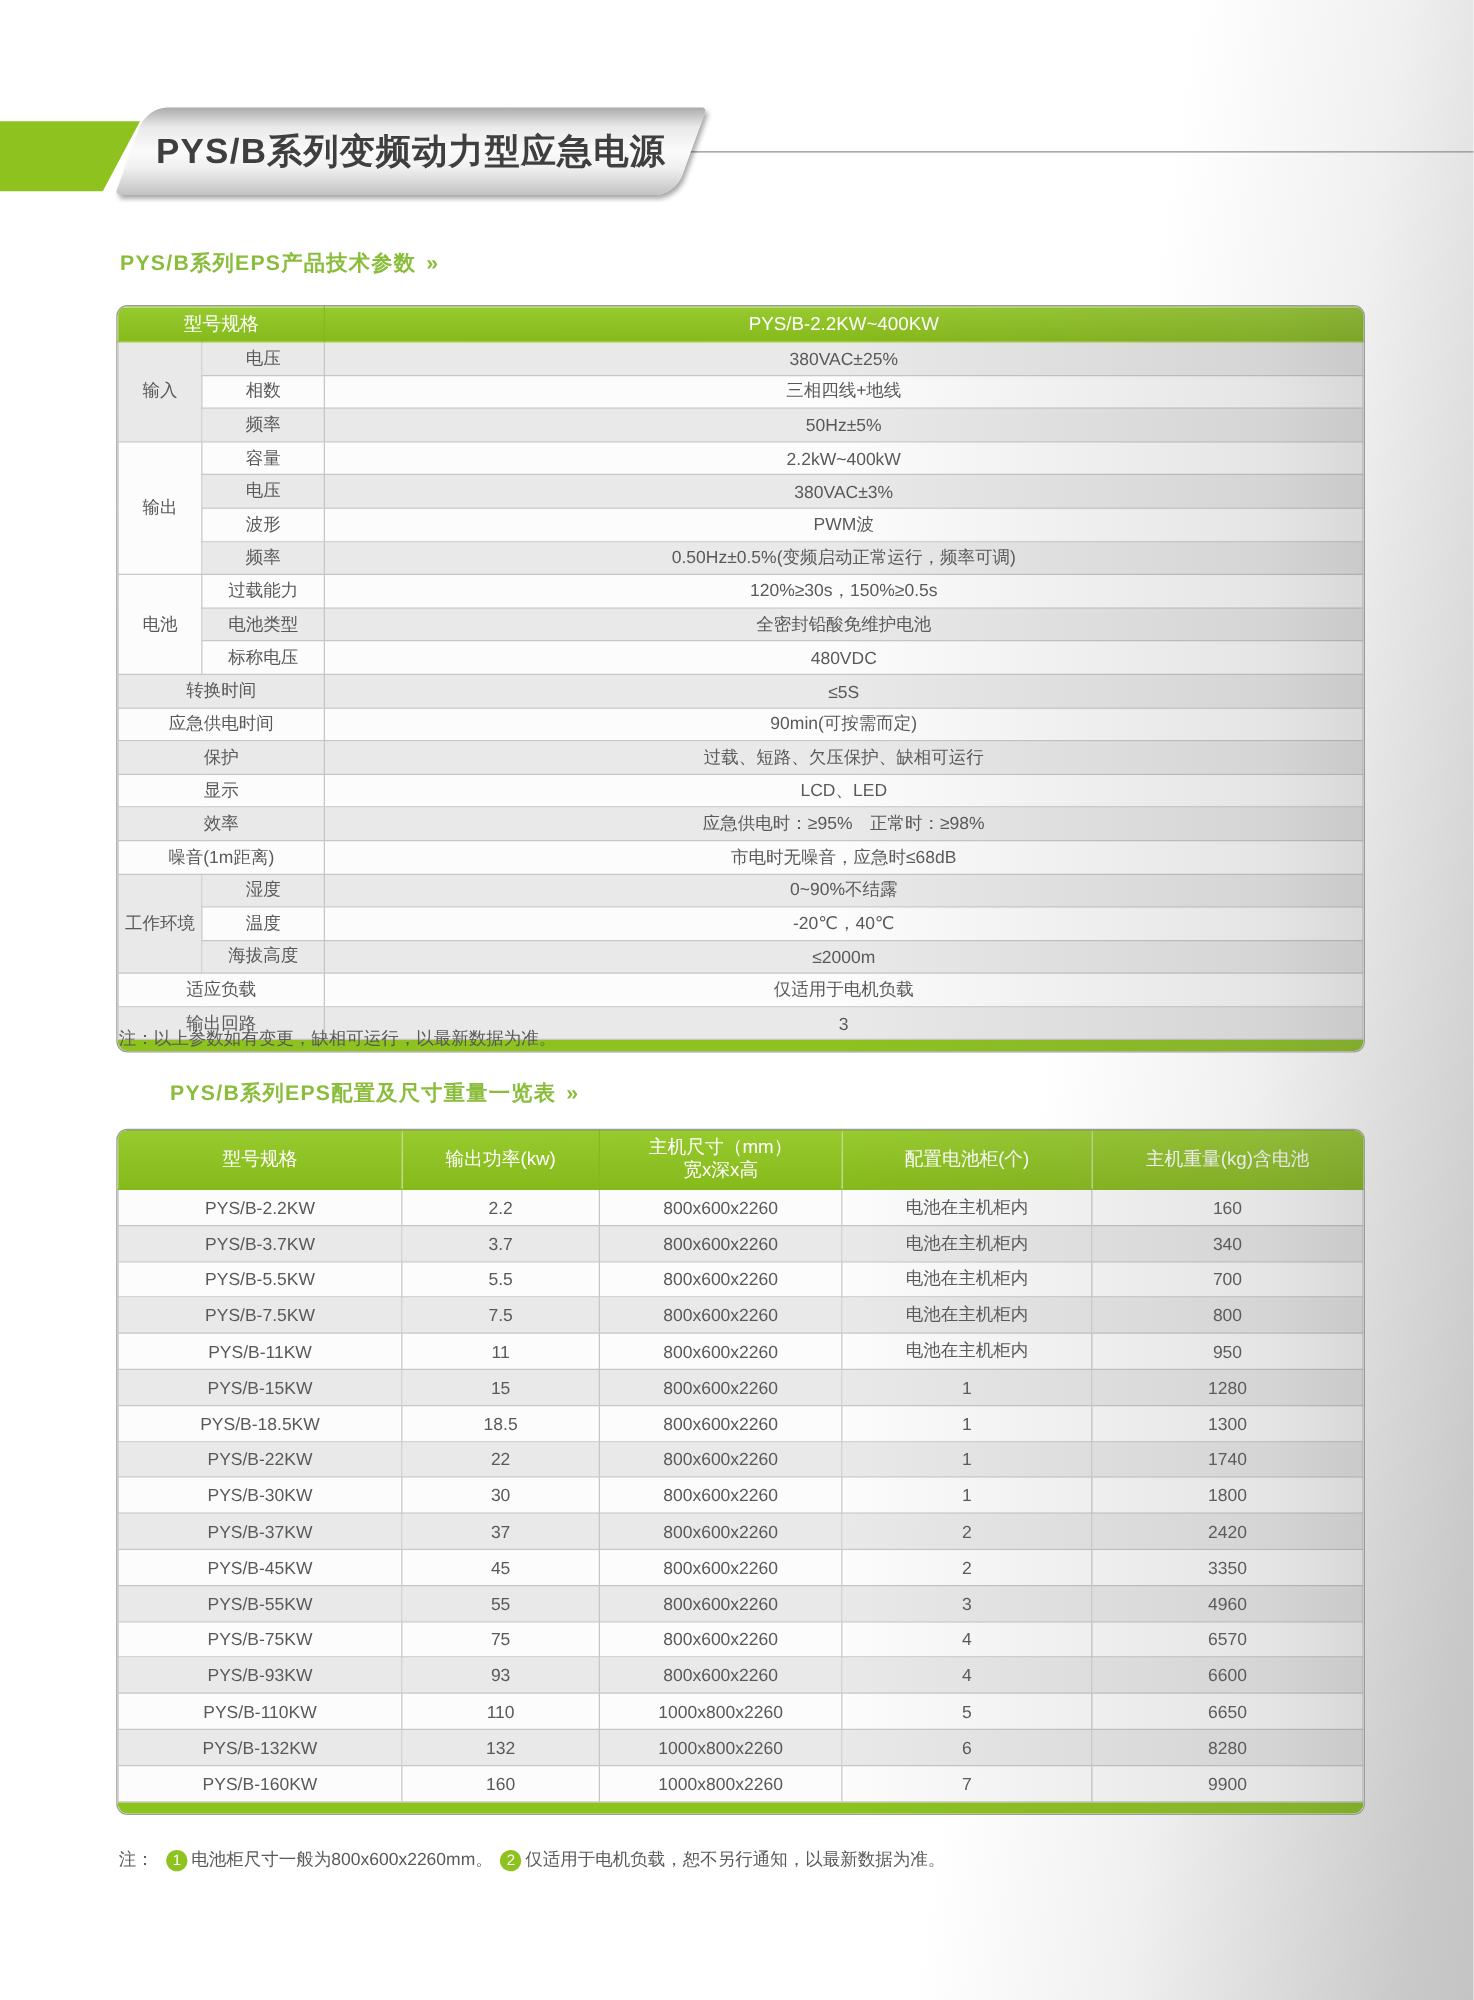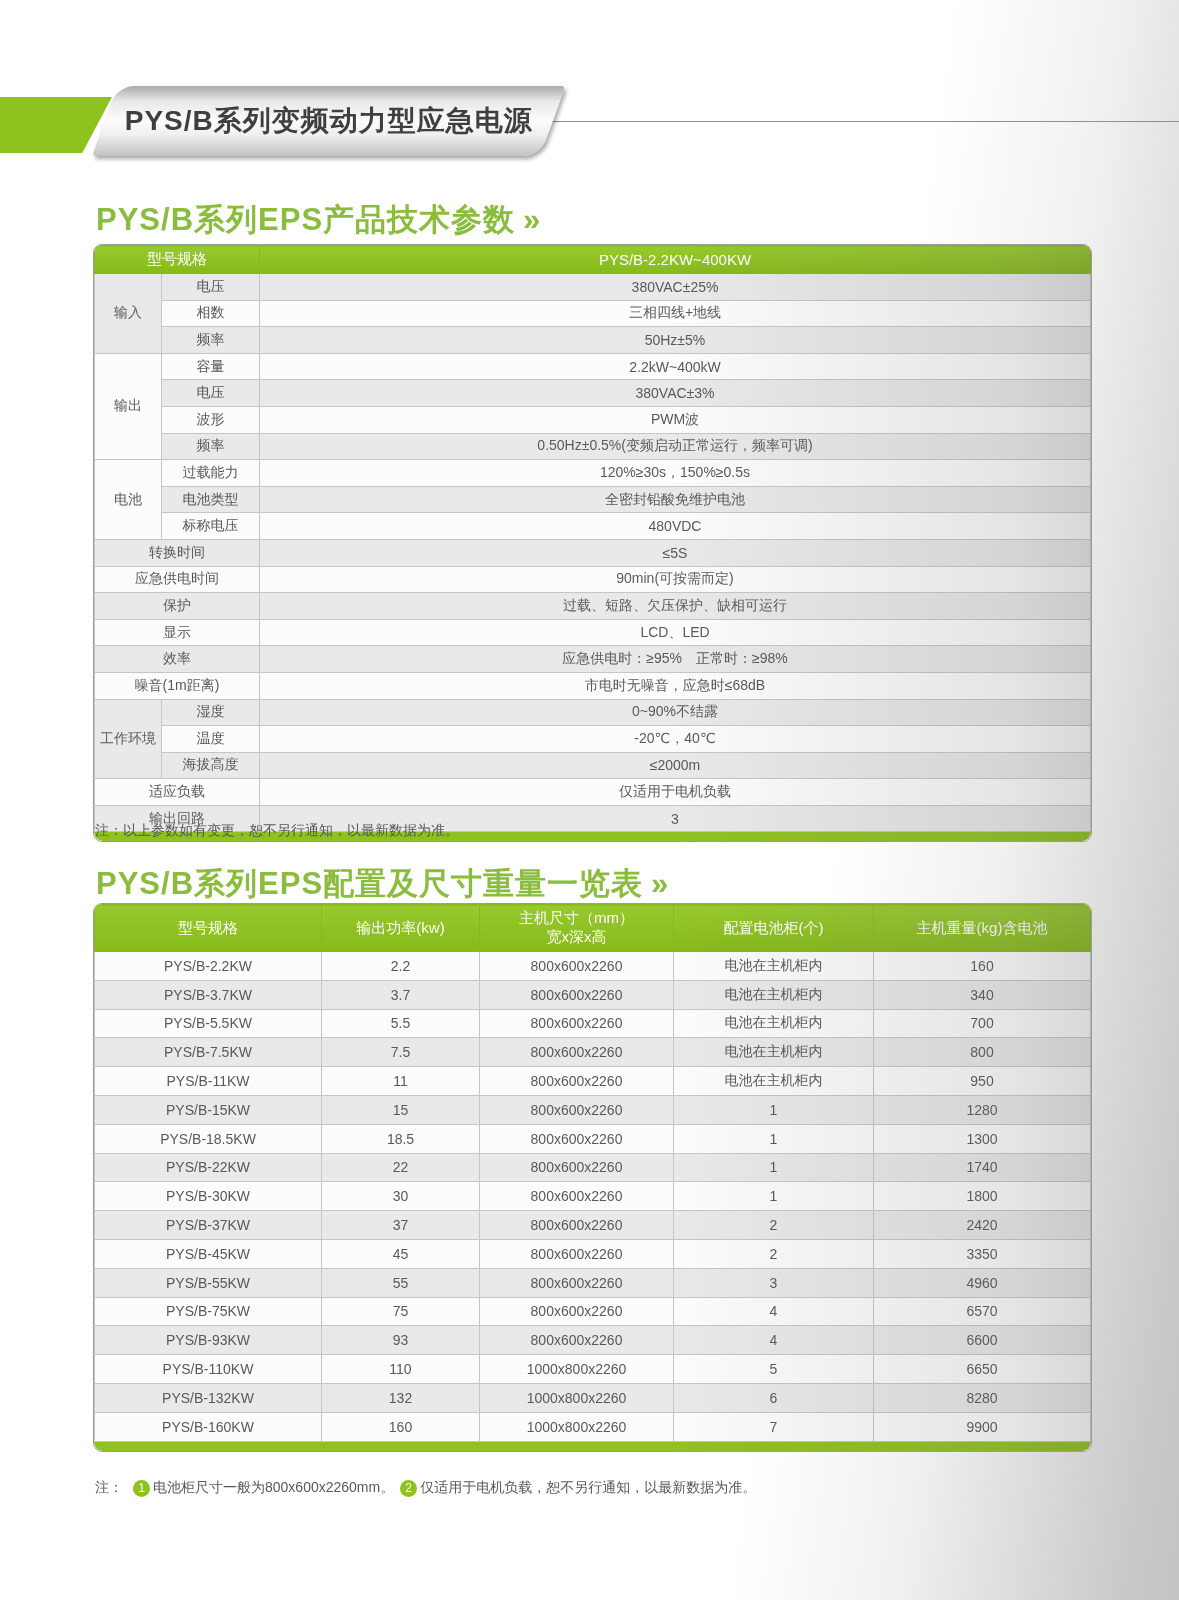--- a/index.html
+++ b/index.html
@@ -13,24 +13,24 @@
   .banner-line{position:absolute;left:540px;top:121px;width:639px;height:1px;background:#8f8f8f;}
   .banner-plate{position:absolute;left:92px;top:86px;width:448px;height:70px;
                 transform:skewX(-20deg);transform-origin:bottom left;
                 border-radius:16px 4px 16px 4px;
                 background:linear-gradient(to bottom,#ababab 0%,#e9e9e9 22%,#fbfbfb 50%,#efefef 70%,#c2c2c2 100%);
                 box-shadow:3px 3px 4px rgba(0,0,0,0.35);
                 display:flex;align-items:center;justify-content:center;}
   .banner-title{transform:skewX(20deg);font-size:28px;font-weight:bold;color:#3f3f3f;letter-spacing:1px;white-space:nowrap;}
 
   
-  .section-title{position:absolute;left:96px;font-size:31px;color:#8bbd3c;font-weight:bold;letter-spacing:1px;}
+  .section-title{position:absolute;left:96px;font-size:17px;color:#8bbd3c;font-weight:bold;letter-spacing:1px;}
   .section-title .arrow{margin-left:8px;font-weight:bold;}
   .s1{top:199px;}
-  .s2{top:863px;}
+  .s2{top:863px;margin-left:40px;}
 
   
   .table-wrap{position:absolute;left:93px;width:997px;border-radius:9px;overflow:hidden;
               border:1px solid #9c9c9c;background:#fff;}
   .table-wrap::after{content:'';position:absolute;inset:0;pointer-events:none;border-radius:inherit;
               background:linear-gradient(to right,rgba(255,255,255,0) 58%,rgba(110,110,110,0.16) 92%,rgba(90,90,90,0.22) 100%);}
   .table-wrap table{border-collapse:collapse;width:100%;table-layout:fixed;}
   .table-wrap th,.table-wrap td{border:1px solid #c6c6c6;text-align:center;vertical-align:middle;
               font-size:14px;color:#595959;padding:1px 4px;overflow:hidden;}
   .table-wrap thead th{background:linear-gradient(to bottom,#97ca2e,#86b91a);color:#fff;font-weight:normal;
@@ -173,21 +173,21 @@
           </tr>
           <tr class="gray">
             <td colspan="2">输出回路</td>
             <td>3</td>
           </tr>
         </tbody>
     </table>
     <div class="green-bar"></div>
   </div>
 
-  <div class="note n1">注：以上参数如有变更，恕不另行通知，以最新数据为准。</div>
+  <div class="note n1">注：以上参数如有变更，缺相可运行，以最新数据为准。</div>
 
   <div class="section-title s2">
     <span>PYS/B系列EPS配置及尺寸重量一览表</span><span class="arrow">»</span>
   </div>
 
   <div class="table-wrap t2">
     <table>
       <colgroup>
           <col style="width:227px">
           <col style="width:158px">

